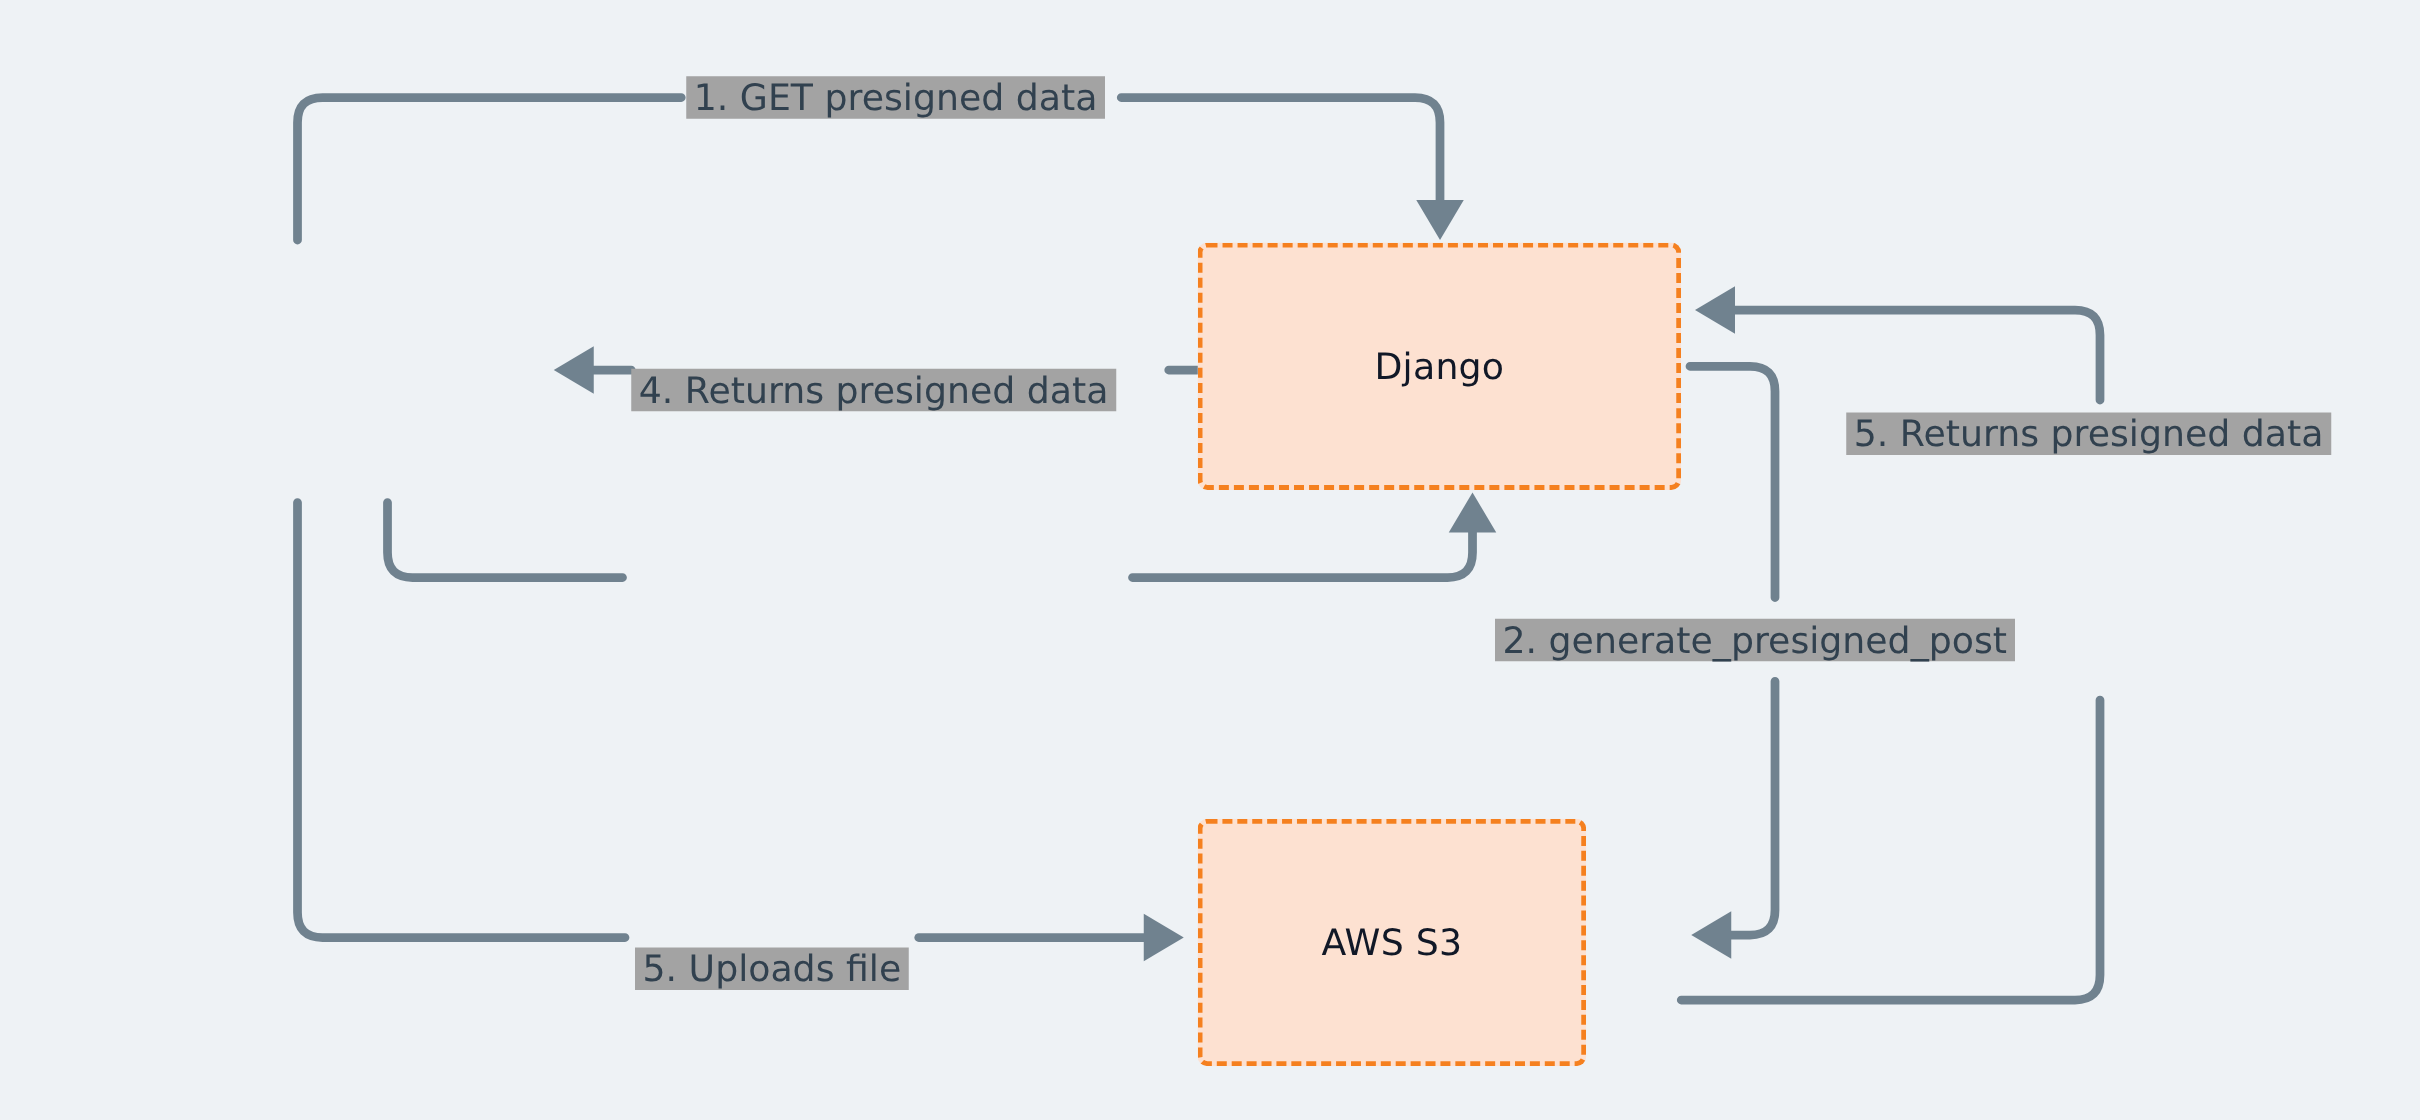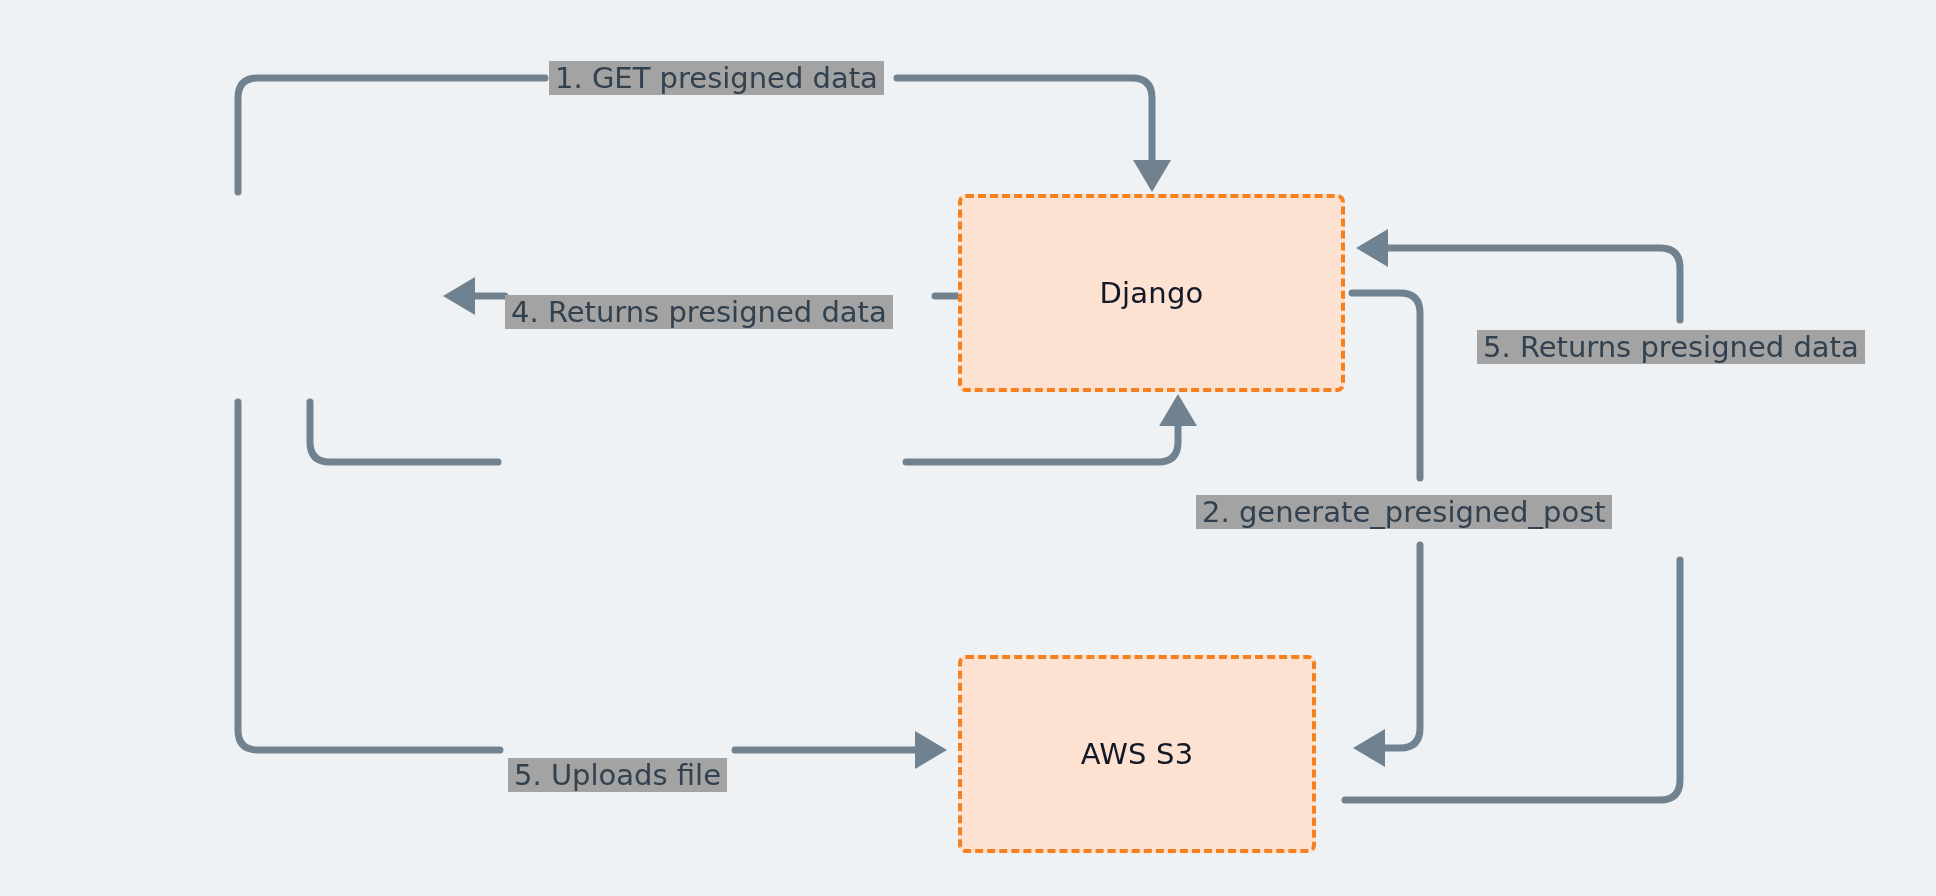--- a/index.html
+++ b/index.html
@@ -107,21 +107,21 @@
       <polygon class="arrow-head" points="947,750 915,731 915,769"></polygon>
     </g>
 
   </svg>
 
 
   <div class="node-box" style="left:958px; top:194px; width:387px; height:198px;">
     <span class="node-label">Django</span>
   </div>
 
-  <div class="node-box" style="left:958px; top:655px; width:358px; height:198px;">
+  <div class="node-box" style="left:958px; top:655px; width:311px; height:198px;">
     <span class="node-label">AWS S3</span>
   </div>
 
   <div class="edge-label" style="left:549px; top:61px;">1. GET presigned data</div>
 
   <div class="edge-label" style="left:1196px; top:495px;text-align:center;">2. generate_presigned_post</div>
 
   <div class="edge-label" style="left:1477px; top:330px;">5. Returns presigned data</div>
 
   <div class="edge-label" style="left:505px; top:279px;margin-top:16px;">4. Returns presigned data</div>

